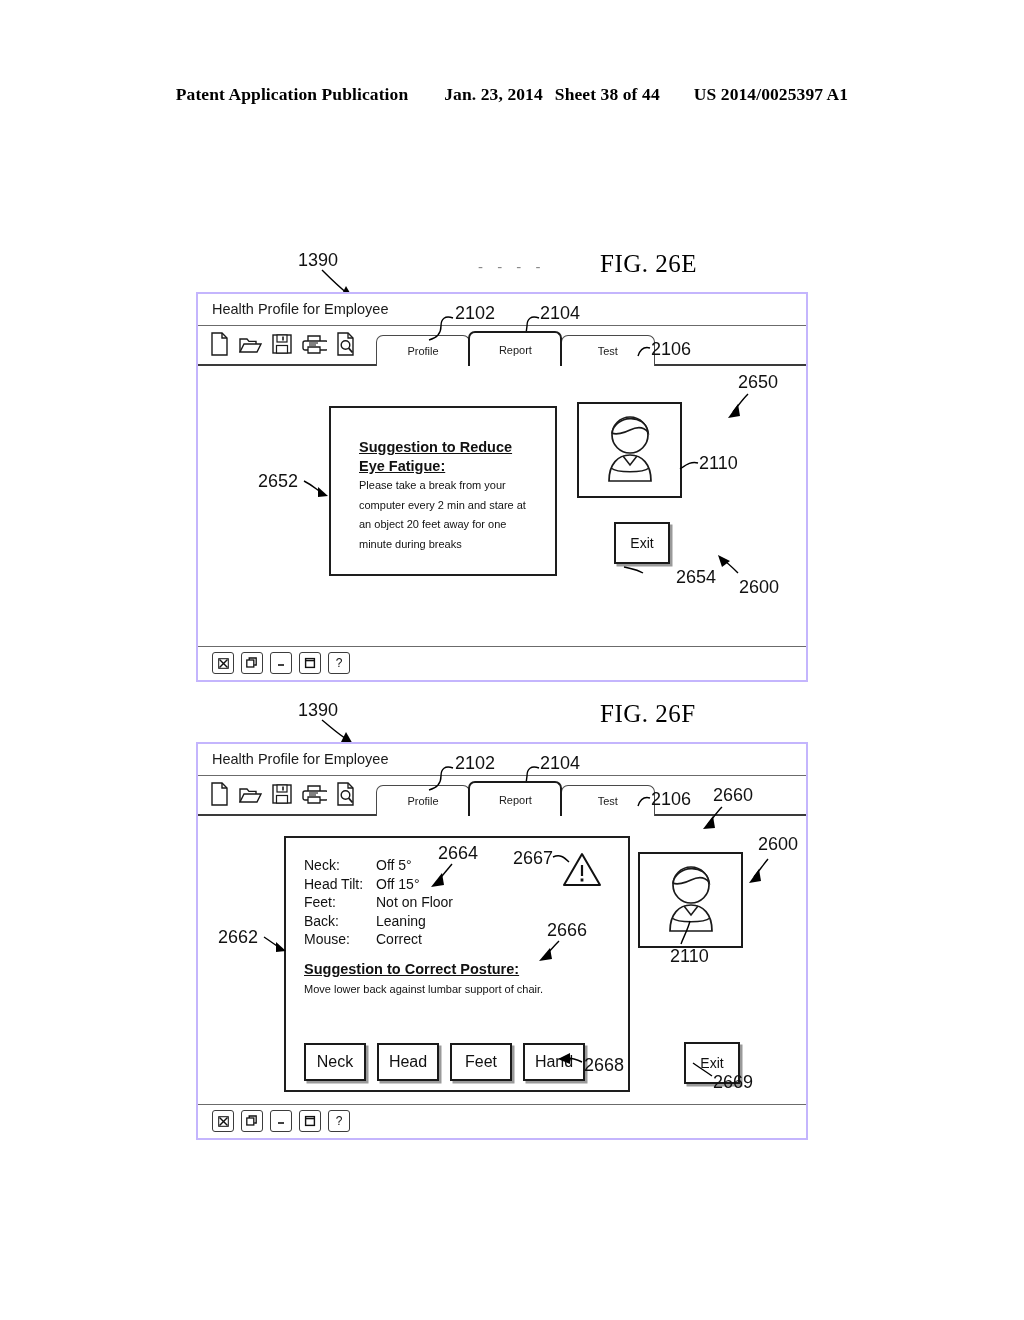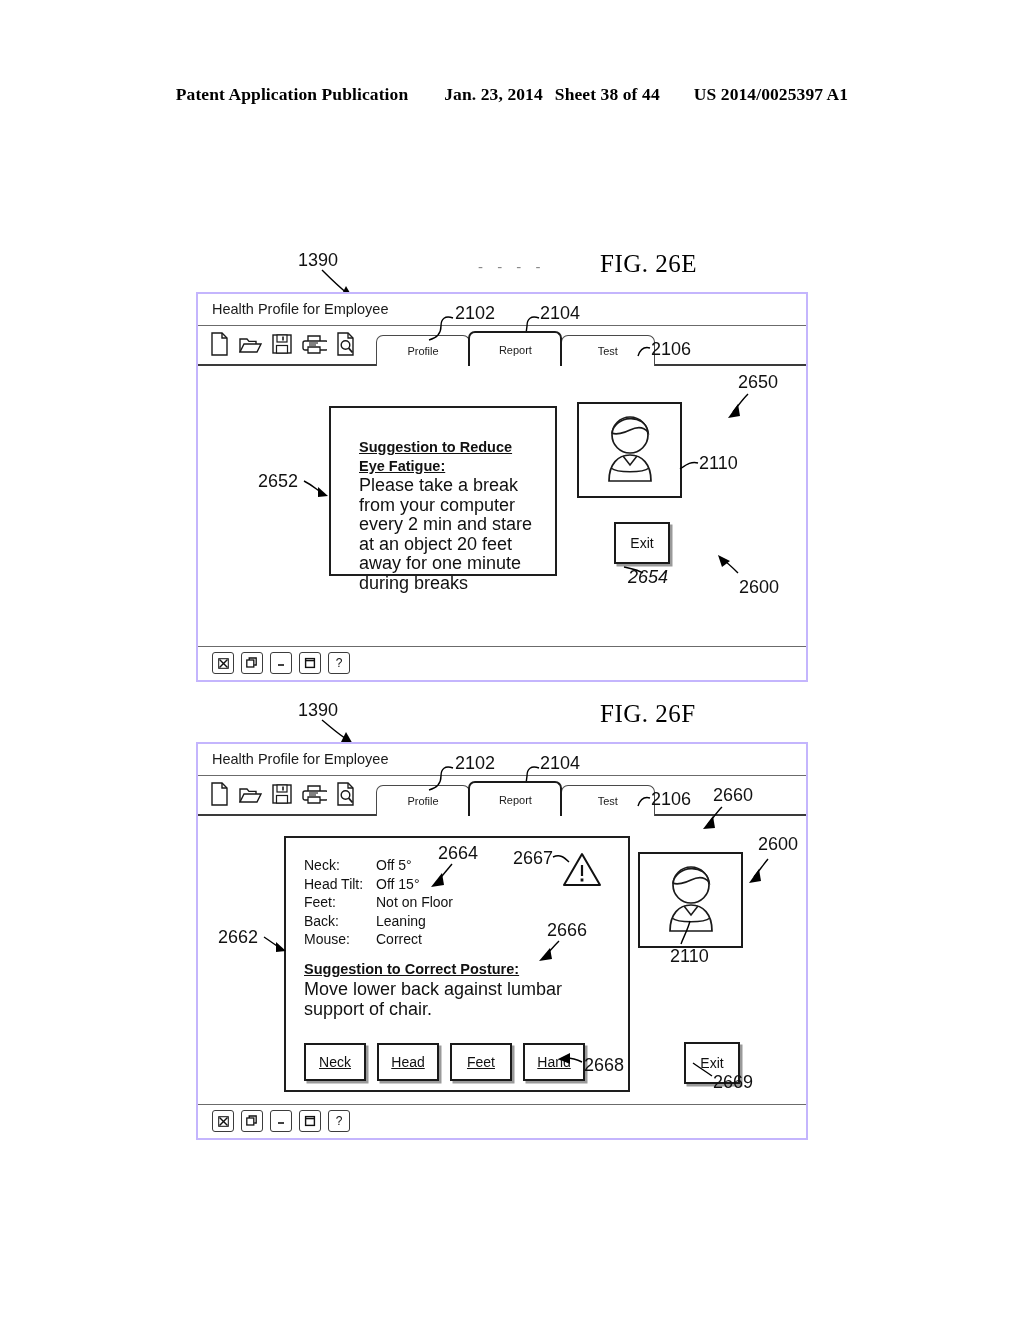--- a/index.html
+++ b/index.html
@@ -208,21 +208,21 @@
   }
 
   .sugg-title {
     font-size: 14.5px;
     font-weight: bold;
     text-decoration: underline;
     line-height: 19px;
     color: #111;
   }
   .sugg-body {
-    font-size: 18px;
+    font-size: 11px;
     line-height: 19.5px;
     color: #111;
   }
 
   
   .posture {
     position: absolute;
     font-size: 14px;
     line-height: 18.5px;
     color: #111;
@@ -238,24 +238,23 @@
   }
   .sm-btn {
     width: 62px;
     height: 38px;
     box-sizing: border-box;
     border: 2px solid #1a1a1a;
     background: #fff;
     display: flex;
     align-items: center;
     justify-content: center;
-    font-size: 14px;
+    font-size: 16px;
     color: #111;
     box-shadow: 2.5px 2.5px 0 0 #9a9a9a;
-    text-decoration: underline;
   }
 </style>
 </head>
 <body>
 
 <div class="pub-header">
   <span class="seg">Patent Application Publication</span><span class="gap-lg"></span><span class="seg">Jan. 23, 2014</span><span class="gap-md"></span><span class="seg">Sheet 38 of 44</span><span class="gap-xl"></span><span class="seg">US 2014/0025397 A1</span>
 </div>
 
 <div class="ref" style="left:298px; top:250px;">1390</div>
@@ -409,21 +408,21 @@
 <svg class="leader" style="left:302px; top:480px; width:34px; height:22px;">
   <path d="M2,1 C10,5 14,9 20,13"></path>
   <polygon points="16,7 26,16 16,17"></polygon>
 </svg>
 
 <div class="ref" style="left:699px; top:453px;">2110</div>
 <svg class="leader" style="left:678px; top:455px; width:28px; height:22px;">
   <path d="M20,8 C13,6 8,10 2,14"></path>
 </svg>
 
-<div class="ref" style="left:628px; top:567px;font-style:italic;">2654</div>
+<div class="ref" style="left:676px; top:567px;">2654</div>
 <svg class="leader" style="left:620px; top:563px; width:30px; height:22px;">
   <path d="M23,10 C16,6 12,6 4,4"></path>
 </svg>
 
 <div class="ref" style="left:739px; top:577px;">2600</div>
 <svg class="leader" style="left:716px; top:553px; width:34px; height:30px;">
   <path d="M22,20 C16,14 12,10 6,6"></path>
   <polygon points="2,2 14,8 6,14"></polygon>
 </svg>
 

